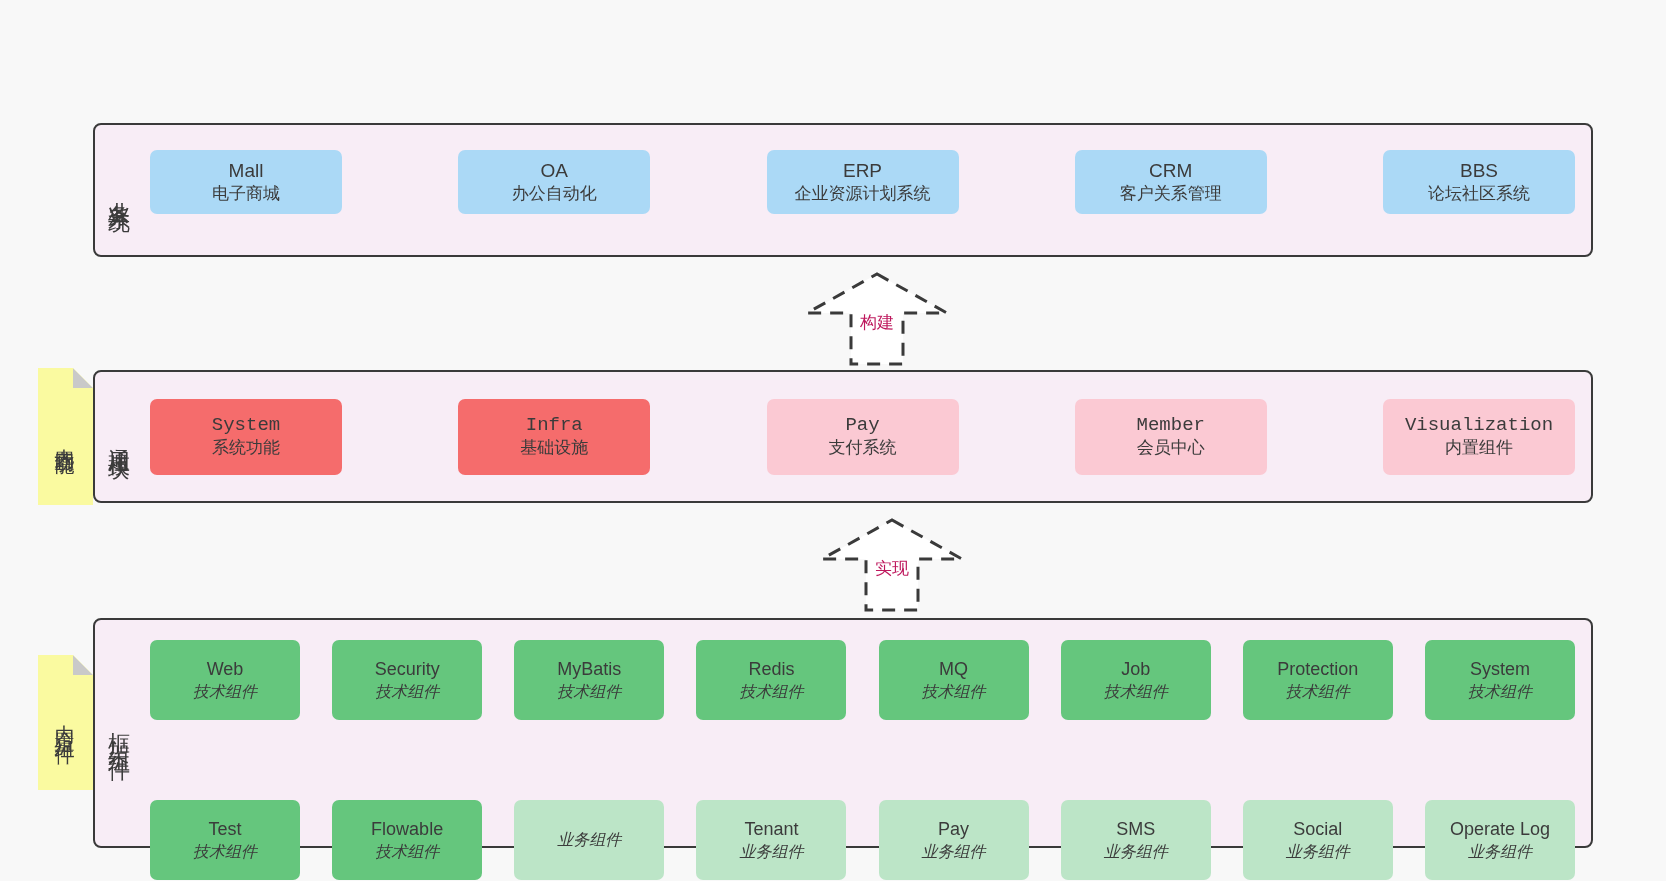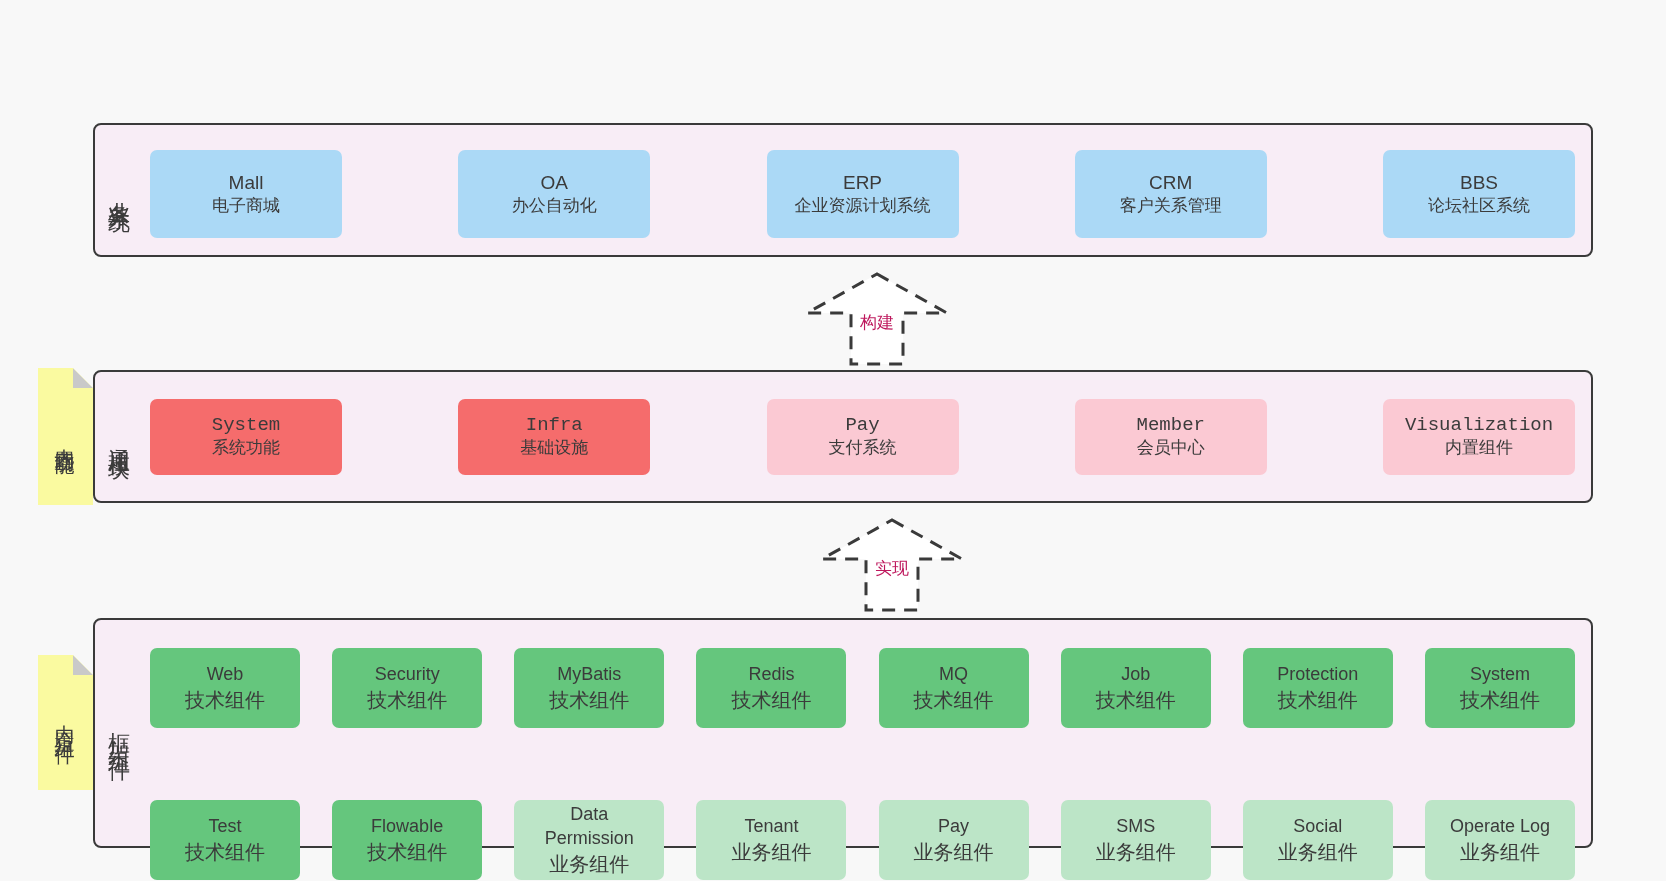--- a/index.html
+++ b/index.html
@@ -23,34 +23,34 @@
     writing-mode:vertical-rl;text-orientation:upright;
     font-size:22px;letter-spacing:3px;color:#3b3b3b;
   }
   #sec-components .vlabel{letter-spacing:9px;}
   .row{
     position:absolute;left:55px;width:1425px;
     display:flex;justify-content:space-between;
   }
   #sec-business .row{top:25px;}
   #sec-modules .row{top:27px;}
-  #sec-components .row-1{top:28px;}
+  #sec-components .row-1{top:20px;}
   #sec-components .row-2{top:135px;margin-top:45px;}
   .box{
     border-radius:7px;box-sizing:border-box;
     display:flex;flex-direction:column;align-items:center;justify-content:center;
     text-align:center;line-height:1.32;padding:0 12px;
   }
-  #sec-business .box{width:192px;height:88px;}
+  #sec-business .box{width:192px;height:64px;}
   #sec-modules .box{width:192px;height:76px;font-family:Liberation Mono, monospace;}
   #sec-components .box{width:150px;height:80px;}
   .box .t{font-size:19px;}
   .box .s{font-size:17px;}
   #sec-components .box .t{font-size:18px;}
-  #sec-components .box .s{font-size:20px;}
+  #sec-components .box .s{font-size:16px;font-style:italic;}
   .blue{background:#abd9f6;}
   .red{background:#f56c6c;}
   .pink{background:#fbc9d3;}
   .green{background:#65c67d;}
   .light_green{background:#bce5c7;}
   .note{
     position:absolute;left:38px;width:55px;background:#fafaa0;z-index:3;
     clip-path:polygon(0 0,calc(100% - 20px) 0,100% 20px,100% 100%,0 100%);
     display:flex;align-items:center;justify-content:center;
   }
@@ -190,21 +190,20 @@
   <div class="row row-2">
       <div class="box green">
         <div class="t">Test</div>
         <div class="s">技术组件</div>
       </div>
       <div class="box green">
         <div class="t">Flowable</div>
         <div class="s">技术组件</div>
       </div>
       <div class="box light_green">
-        <div class="t">Data Permission</div>
         <div class="s">业务组件</div>
       </div>
       <div class="box light_green">
         <div class="t">Tenant</div>
         <div class="s">业务组件</div>
       </div>
       <div class="box light_green">
         <div class="t">Pay</div>
         <div class="s">业务组件</div>
       </div>

